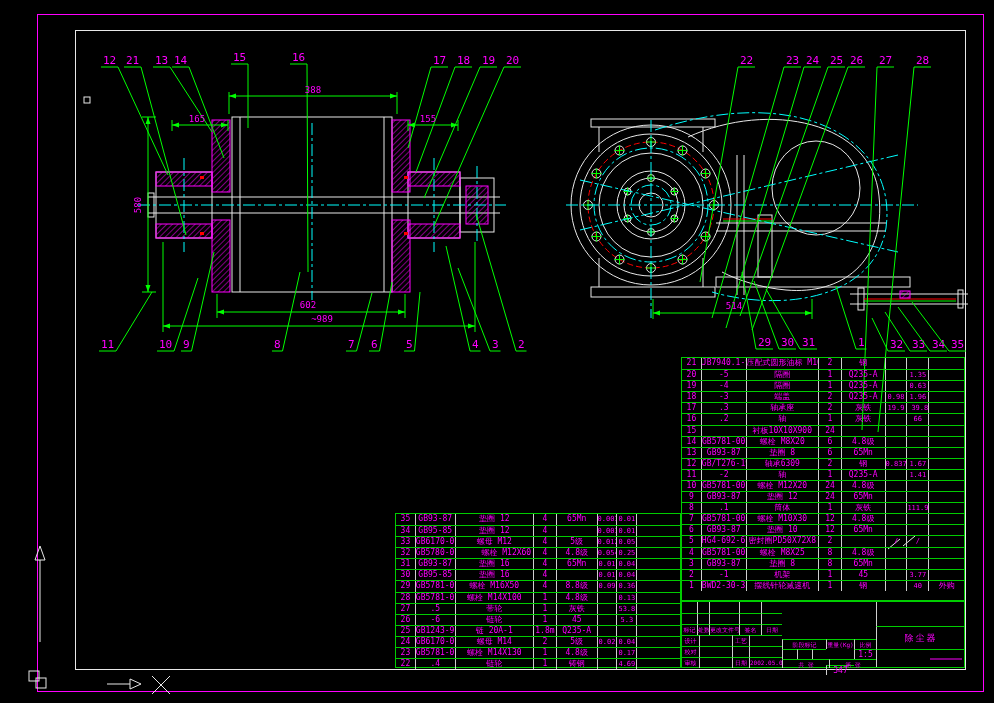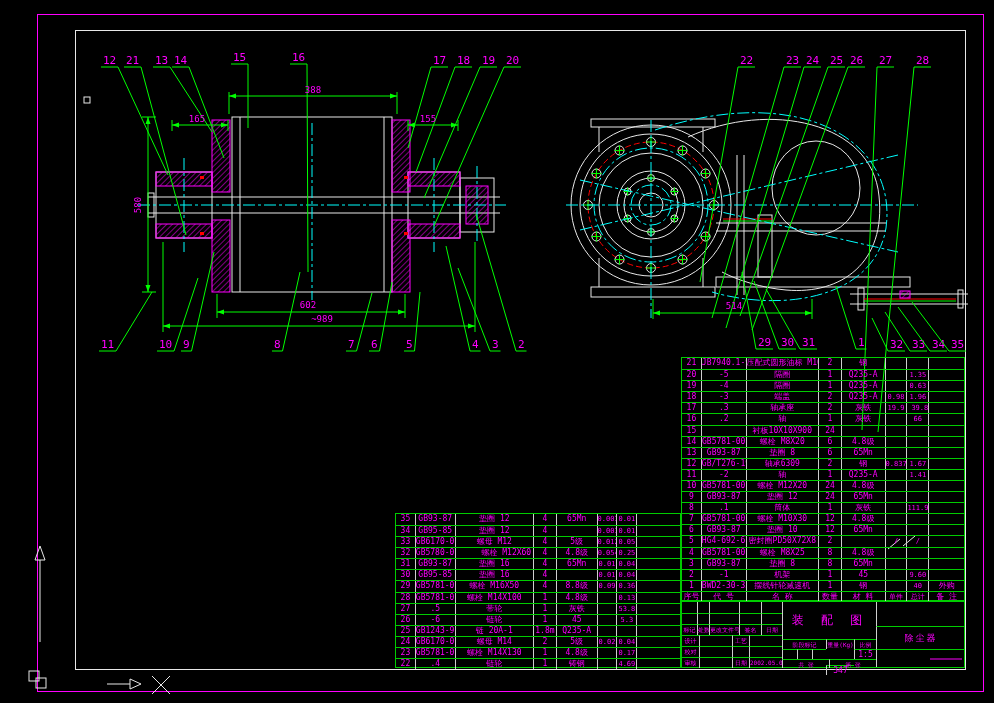--- a/index.html
+++ b/index.html
@@ -689,42 +689,32 @@
         <div class="td small" style="width: 22px;"></div>
         <div class="td" style="width: 36px;"></div>
       </div>
       <div class="tr" style="top: 211px; height: 11px;">
         <div class="td first" style="width: 19px;">2</div>
         <div class="td" style="width: 45px;">-1</div>
         <div class="td" style="width: 73px;">机架</div>
         <div class="td" style="width: 23px;">1</div>
         <div class="td" style="width: 44px;">45</div>
         <div class="td small" style="width: 22px;"></div>
-        <div class="td small" style="width: 22px;">9.60</div>
+        <div class="td small" style="width: 22px;">3.77</div>
         <div class="td" style="width: 36px;"></div>
       </div>
       <div class="tr" style="top: 222px; height: 11px;">
         <div class="td first" style="width: 19px;">1</div>
         <div class="td" style="width: 45px;">BWD2-30-35</div>
         <div class="td" style="width: 73px;">摆线针轮减速机</div>
         <div class="td" style="width: 23px;">1</div>
         <div class="td" style="width: 44px;">钢</div>
         <div class="td small" style="width: 22px;"></div>
         <div class="td small" style="width: 22px;">40</div>
         <div class="td" style="width: 36px;">外购</div>
-      </div>
-      <div class="tr" style="top: 233px; height: 11px;">
-        <div class="td first" style="width: 19px;">序号</div>
-        <div class="td" style="width: 45px;">代 号</div>
-        <div class="td" style="width: 73px;">名 称</div>
-        <div class="td" style="width: 23px;">数量</div>
-        <div class="td" style="width: 44px;">材 料</div>
-        <div class="td small" style="width: 22px;">单件</div>
-        <div class="td small" style="width: 22px;">总计</div>
-        <div class="td" style="width: 36px;">备 注</div>
       </div>
     </div>
 
   <div id="title-block">
     <div class="tc noL noT" style="left:0;top:0;width:15px;height:11px"></div>
     <div class="tc noT" style="left:15px;top:0;width:12px;height:11px"></div>
     <div class="tc noT" style="left:27px;top:0;width:30px;height:11px"></div>
     <div class="tc noT" style="left:57px;top:0;width:22px;height:11px"></div>
     <div class="tc noT" style="left:79px;top:0;width:21px;height:11px"></div>
     <div class="tc noL" style="left:0;top:11px;width:15px;height:11px"></div>
@@ -744,21 +734,20 @@
     <div class="tc" style="left:67px;top:33px;width:33px;height:11px"></div>
     <div class="tc noL" style="left:0;top:44px;width:17px;height:11px">校对</div>
     <div class="tc" style="left:17px;top:44px;width:33px;height:11px"></div>
     <div class="tc" style="left:50px;top:44px;width:17px;height:11px"></div>
     <div class="tc" style="left:67px;top:44px;width:33px;height:11px"></div>
     <div class="tc noL" style="left:0;top:55px;width:17px;height:11px">审核</div>
     <div class="tc" style="left:17px;top:55px;width:33px;height:11px"></div>
     <div class="tc" style="left:50px;top:55px;width:17px;height:11px">日期</div>
     <div class="tc" style="left:67px;top:55px;width:33px;height:11px">2002.05.03</div>
 
-    <div class="tc big noT" style="left:100px;top:0;width:94px;height:37px">装 配 图</div>
     <div class="tc" style="left:100px;top:37px;width:44px;height:10px">阶段标记</div>
     <div class="tc" style="left:144px;top:37px;width:28px;height:10px">重量(Kg)</div>
     <div class="tc" style="left:172px;top:37px;width:22px;height:10px">比例</div>
     <div class="tc" style="left:100px;top:47px;width:15px;height:10px"></div>
     <div class="tc" style="left:115px;top:47px;width:15px;height:10px"></div>
     <div class="tc" style="left:130px;top:47px;width:14px;height:10px"></div>
     <div class="tc val" style="left:144px;top:63px;width:28px;height:10px">347</div>
     <div class="tc val" style="left:172px;top:47px;width:22px;height:10px">1:5</div>
     <div class="tc" style="left:100px;top:57px;width:47px;height:9px">共 张</div>
     <div class="tc" style="left:147px;top:57px;width:47px;height:9px">第 张</div>

